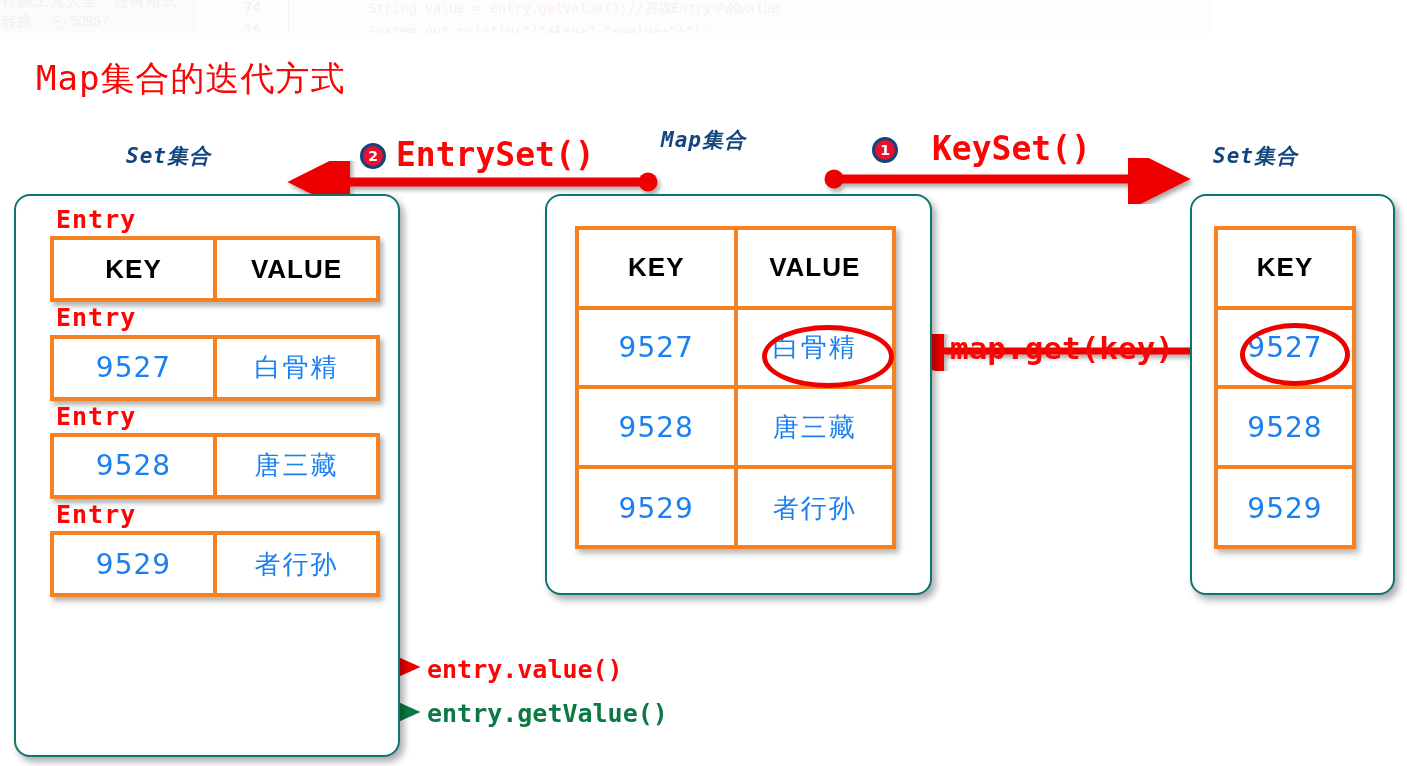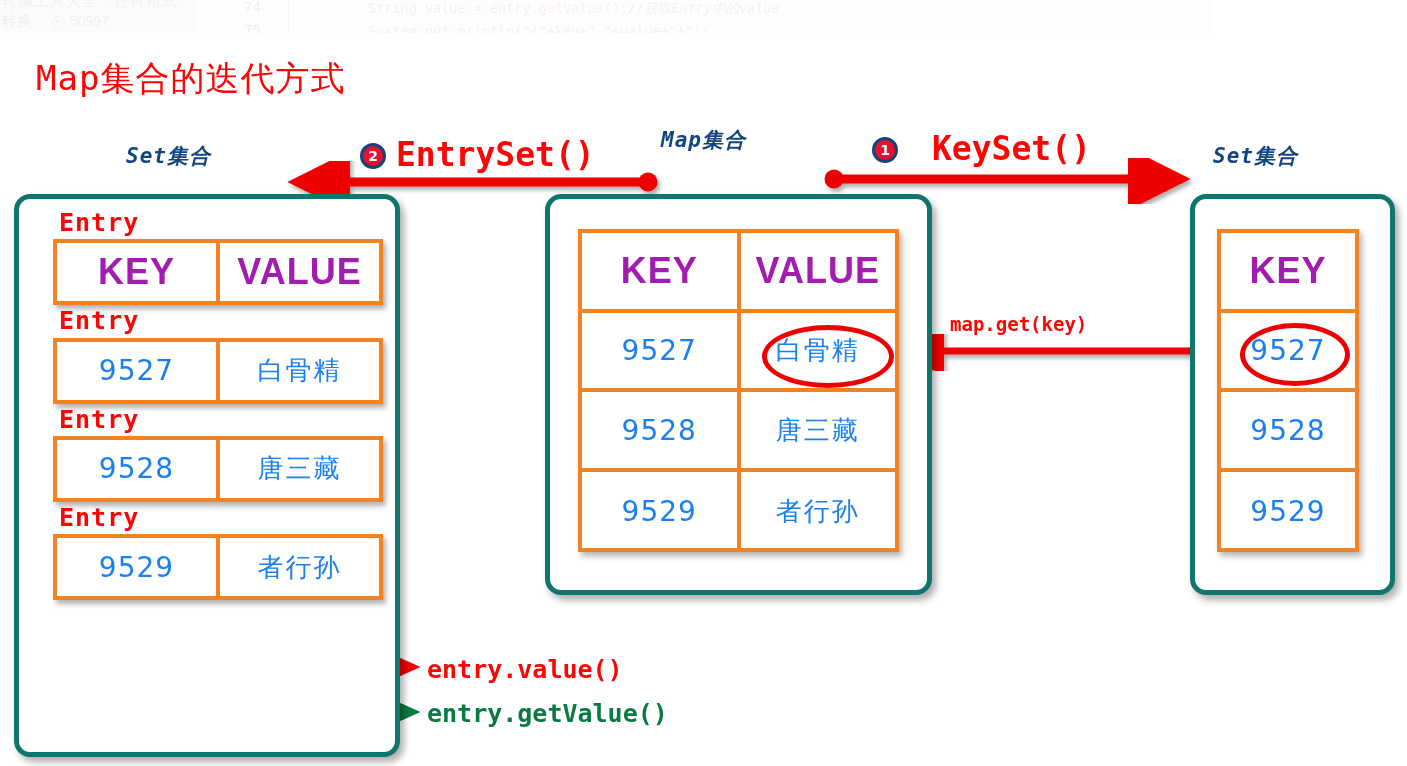--- a/index.html
+++ b/index.html
@@ -59,21 +59,21 @@
     font-family:"DejaVu Sans",sans-serif;
   }
   #badge-2{left:360px;top:143px;}
   #badge-1{left:872px;top:137px;}
 
   
   #arrow-layer{position:absolute;left:0;top:0;width:1407px;height:766px;pointer-events:none;}
 
   
   .panel{
-    position:absolute;border:5px solid #0f766e;border-radius:16px;background:#fff;
+    position:absolute;border:2px solid #0f766e;border-radius:16px;background:#fff;
     box-shadow:4px 5px 7px rgba(0,0,0,0.32);box-sizing:border-box;
   }
   #panel-entryset{left:14px;top:194px;width:386px;height:563px;}
   #panel-map{left:545px;top:194px;width:387px;height:401px;}
   #panel-keyset{left:1190px;top:194px;width:205px;height:401px;}
 
   
   #entry-list{position:absolute;left:34px;top:11px;width:330px;}
   .entry-group{position:relative;margin-bottom:3px;}
   .entry-caption{
@@ -83,21 +83,21 @@
   .entry-row{
     display:flex;border:4px solid #f58220;box-sizing:border-box;
     height:66px;margin-top:3px;background:#fff;
     box-shadow:3px 4px 5px rgba(0,0,0,0.30);
   }
   .entry-cell{
     flex:1;display:flex;align-items:center;justify-content:center;
     box-sizing:border-box;
   }
   .entry-cell.k{border-right:4px solid #f58220;}
-  .head-txt{font-size:36px;font-weight:bold;color:#a21caf;letter-spacing:1px;text-align:center;}
+  .head-txt{font-size:26px;font-weight:bold;color:#000000;letter-spacing:1px;text-align:center;}
   .val-num{font-size:28px;color:#1a7ff0;letter-spacing:1px;font-family:"DejaVu Sans",sans-serif;}
   .val-cn{font-size:26px;color:#1a7ff0;letter-spacing:2px;font-family:"DejaVu Serif","Liberation Serif",serif;}
 
   
   #map-table{
     position:absolute;left:28px;top:30px;width:321px;height:323px;
     border:4px solid #f58220;box-sizing:border-box;background:#fff;
     box-shadow:3px 4px 6px rgba(0,0,0,0.30);
   }
   .map-row{display:flex;height:79.7px;border-bottom:4px solid #f58220;box-sizing:border-box;}
@@ -120,22 +120,22 @@
   
   .hl-ellipse{
     position:absolute;border:5px solid #ee0000;border-radius:50%;
     box-sizing:border-box;pointer-events:none;
   }
   #ell-value{left:762px;top:325px;width:132px;height:63px;}
   #ell-key{left:1240px;top:323px;width:110px;height:63px;}
 
   
   #lbl-mapget{
-    position:absolute;left:950px;top:313px;
-    font-size:19px;font-weight:bold;color:#fc0505;white-space:nowrap;
+    position:absolute;left:950px;top:330px;
+    font-size:31px;font-weight:bold;color:#fc0505;white-space:nowrap;
   }
   .callout{position:absolute;font-size:25px;font-weight:bold;white-space:nowrap;}
   #cal-getkey{left:427px;top:655px;color:#fc0505;}
   #cal-getvalue{left:427px;top:699px;color:#0a7a42;}
 </style>
 </head>
 <body>
 
 <div id="editor-strip">
   <div id="es-leftpane">

